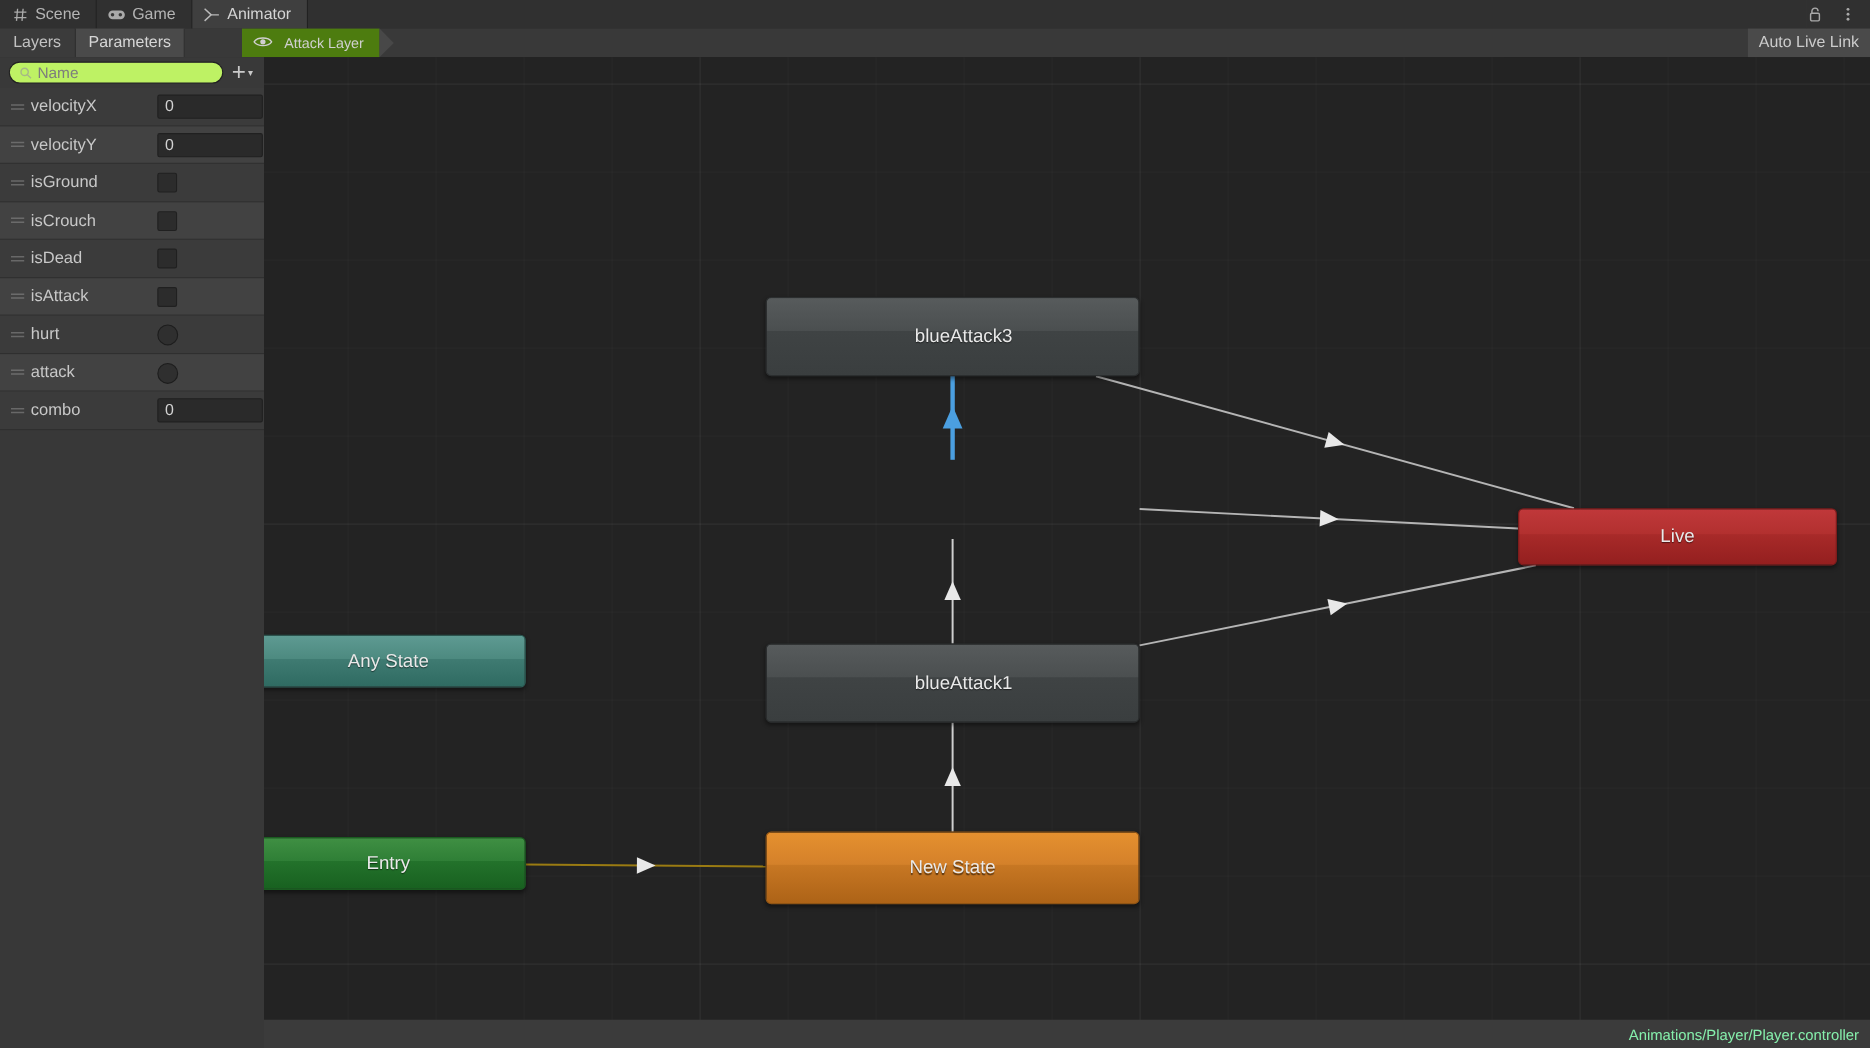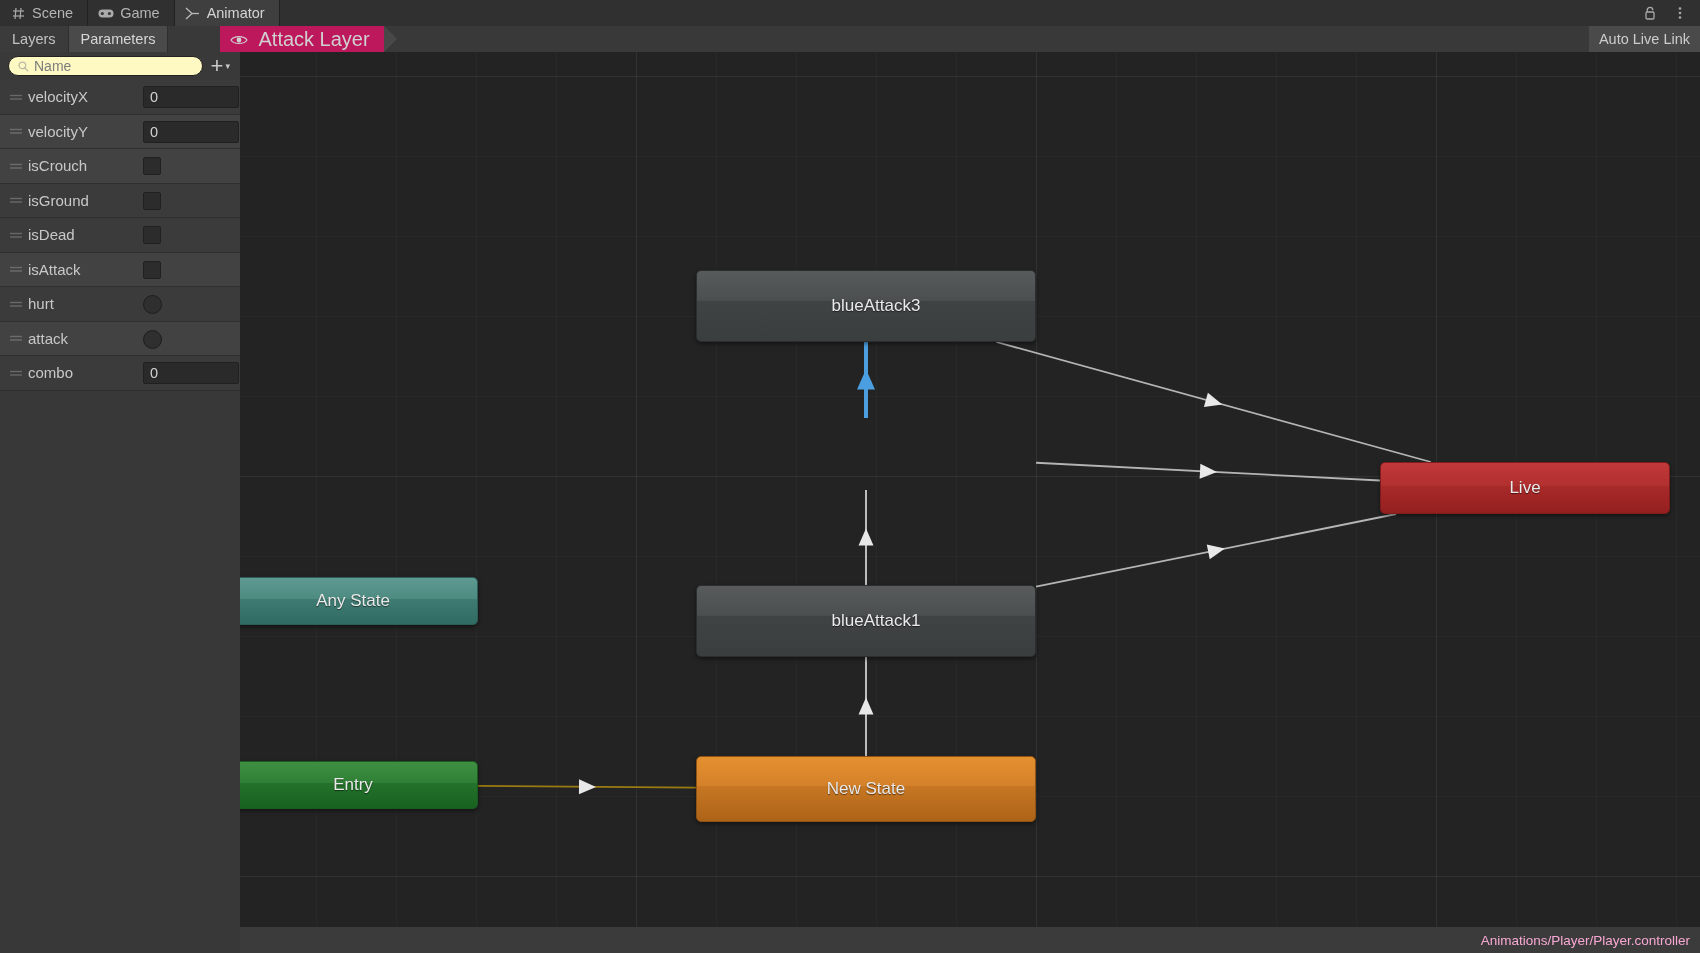--- a/index.html
+++ b/index.html
@@ -40,22 +40,22 @@
   }
   .subtab {
     display: flex; align-items: center; justify-content: center;
     padding: 0 12px; height: 26px; font-size: 14.5px; color: #c2c2c2;
     background: #3b3b3b; border-right: 1px solid #2e2e2e;
   }
   .subtab.sel { background: #4a4a4a; color: #d6d6d6; }
   .subbar-spacer { width: 52px; background: #3b3b3b; border-right: 1px solid #2e2e2e;}
   .breadcrumb {
     display: flex; align-items: center; gap: 10px;
-    padding: 0 14px 0 10px; height: 26px; background: #be185d;
-    font-size: 20px; color: #d0d0d0; position: relative;
+    padding: 0 14px 0 10px; height: 26px; background: #4d7c0f;
+    font-size: 13px; color: #d0d0d0; position: relative;
   }
   .breadcrumb:after {
     content:""; position:absolute; right:-13px; top:0;
     border-top: 13px solid transparent; border-bottom: 13px solid transparent;
     border-left: 13px solid #484848;
   }
   .subfill { flex: 1 1 auto; background: #393939; }
   .autolivelink {
     display: flex; align-items: center; padding: 0 10px; height: 26px;
     background: #4a4a4a; font-size: 14.5px; color: #cccccc;
@@ -64,21 +64,21 @@
   
   .leftpanel {
     position: absolute; left: 0; top: 52px; width: 240px; height: 901px;
     background: #383838;
   }
   .searchrow {
     display: flex; align-items: center; height: 28px; padding: 3px 4px 3px 8px; gap: 4px;
     background: #393939;
   }
   .searchbox {
-    flex: 1 1 auto; height: 20px; background: #fef9c3; border-radius: 10px;
+    flex: 1 1 auto; height: 20px; background: #bef264; border-radius: 10px;
     display: flex; align-items: center; gap: 5px; padding: 0 8px;
     border: 1px solid #222;
   }
   .searchbox .sicon { width: 12px; height: 12px; display:inline-flex; align-items:center; justify-content:center; opacity:.65;}
   .searchbox .placeholder { font-size: 14px; color: #7d7d7d; }
   .plusbtn { display:flex; align-items:center; gap:2px; padding: 0 6px 0 4px; color:#c9c9c9; }
   .plusbtn .pl { font-size: 22px; line-height: 18px; font-weight: 300; }
   .plusbtn .cv { font-size: 9px; }
 
   .paramlist { position:relative; }
@@ -146,21 +146,21 @@
     border: 1px solid #8f5414;
   }
 
   
   .statusstrip {
     position: absolute; left: 240px; bottom: 0; width: 1460px; height: 26px;
     background: #3b3b3b;
     display: flex; align-items: center; justify-content: flex-end;
     padding-right: 10px;
   }
-  .statusstrip .txt { font-size: 13.5px; color: #f9a8d4; }
+  .statusstrip .txt { font-size: 13.5px; color: #86efac; }
 </style>
 </head>
 <body>
 
 <div id="app">
 
   <div class="tabbar">
 
     <div class="tab inactive">
       <span class="ticon">
@@ -277,38 +277,38 @@
             <svg width="14" height="10" viewBox="0 0 14 10">
               <line x1="1" y1="3.5" x2="13" y2="3.5" stroke="#8e8e8e" stroke-width="1.4"></line>
               <line x1="1" y1="7" x2="13" y2="7" stroke="#8e8e8e" stroke-width="1.4"></line>
             </svg>
           </span>
           <span class="pname">velocityY</span>
           <div class="pfield">
             <span>0</span>
           </div>
         </div>
+        <div class="paramrow odd">
+          <span class="grip">
+            <svg width="14" height="10" viewBox="0 0 14 10">
+              <line x1="1" y1="3.5" x2="13" y2="3.5" stroke="#8e8e8e" stroke-width="1.4"></line>
+              <line x1="1" y1="7" x2="13" y2="7" stroke="#8e8e8e" stroke-width="1.4"></line>
+            </svg>
+          </span>
+          <span class="pname">isGround</span>
+          <div class="pbool"></div>
+        </div>
         <div class="paramrow even">
           <span class="grip">
             <svg width="14" height="10" viewBox="0 0 14 10">
               <line x1="1" y1="3.5" x2="13" y2="3.5" stroke="#8e8e8e" stroke-width="1.4"></line>
               <line x1="1" y1="7" x2="13" y2="7" stroke="#8e8e8e" stroke-width="1.4"></line>
             </svg>
           </span>
           <span class="pname">isCrouch</span>
-          <div class="pbool"></div>
-        </div>
-        <div class="paramrow odd">
-          <span class="grip">
-            <svg width="14" height="10" viewBox="0 0 14 10">
-              <line x1="1" y1="3.5" x2="13" y2="3.5" stroke="#8e8e8e" stroke-width="1.4"></line>
-              <line x1="1" y1="7" x2="13" y2="7" stroke="#8e8e8e" stroke-width="1.4"></line>
-            </svg>
-          </span>
-          <span class="pname">isGround</span>
           <div class="pbool"></div>
         </div>
         <div class="paramrow odd">
           <span class="grip">
             <svg width="14" height="10" viewBox="0 0 14 10">
               <line x1="1" y1="3.5" x2="13" y2="3.5" stroke="#8e8e8e" stroke-width="1.4"></line>
               <line x1="1" y1="7" x2="13" y2="7" stroke="#8e8e8e" stroke-width="1.4"></line>
             </svg>
           </span>
           <span class="pname">isDead</span>

